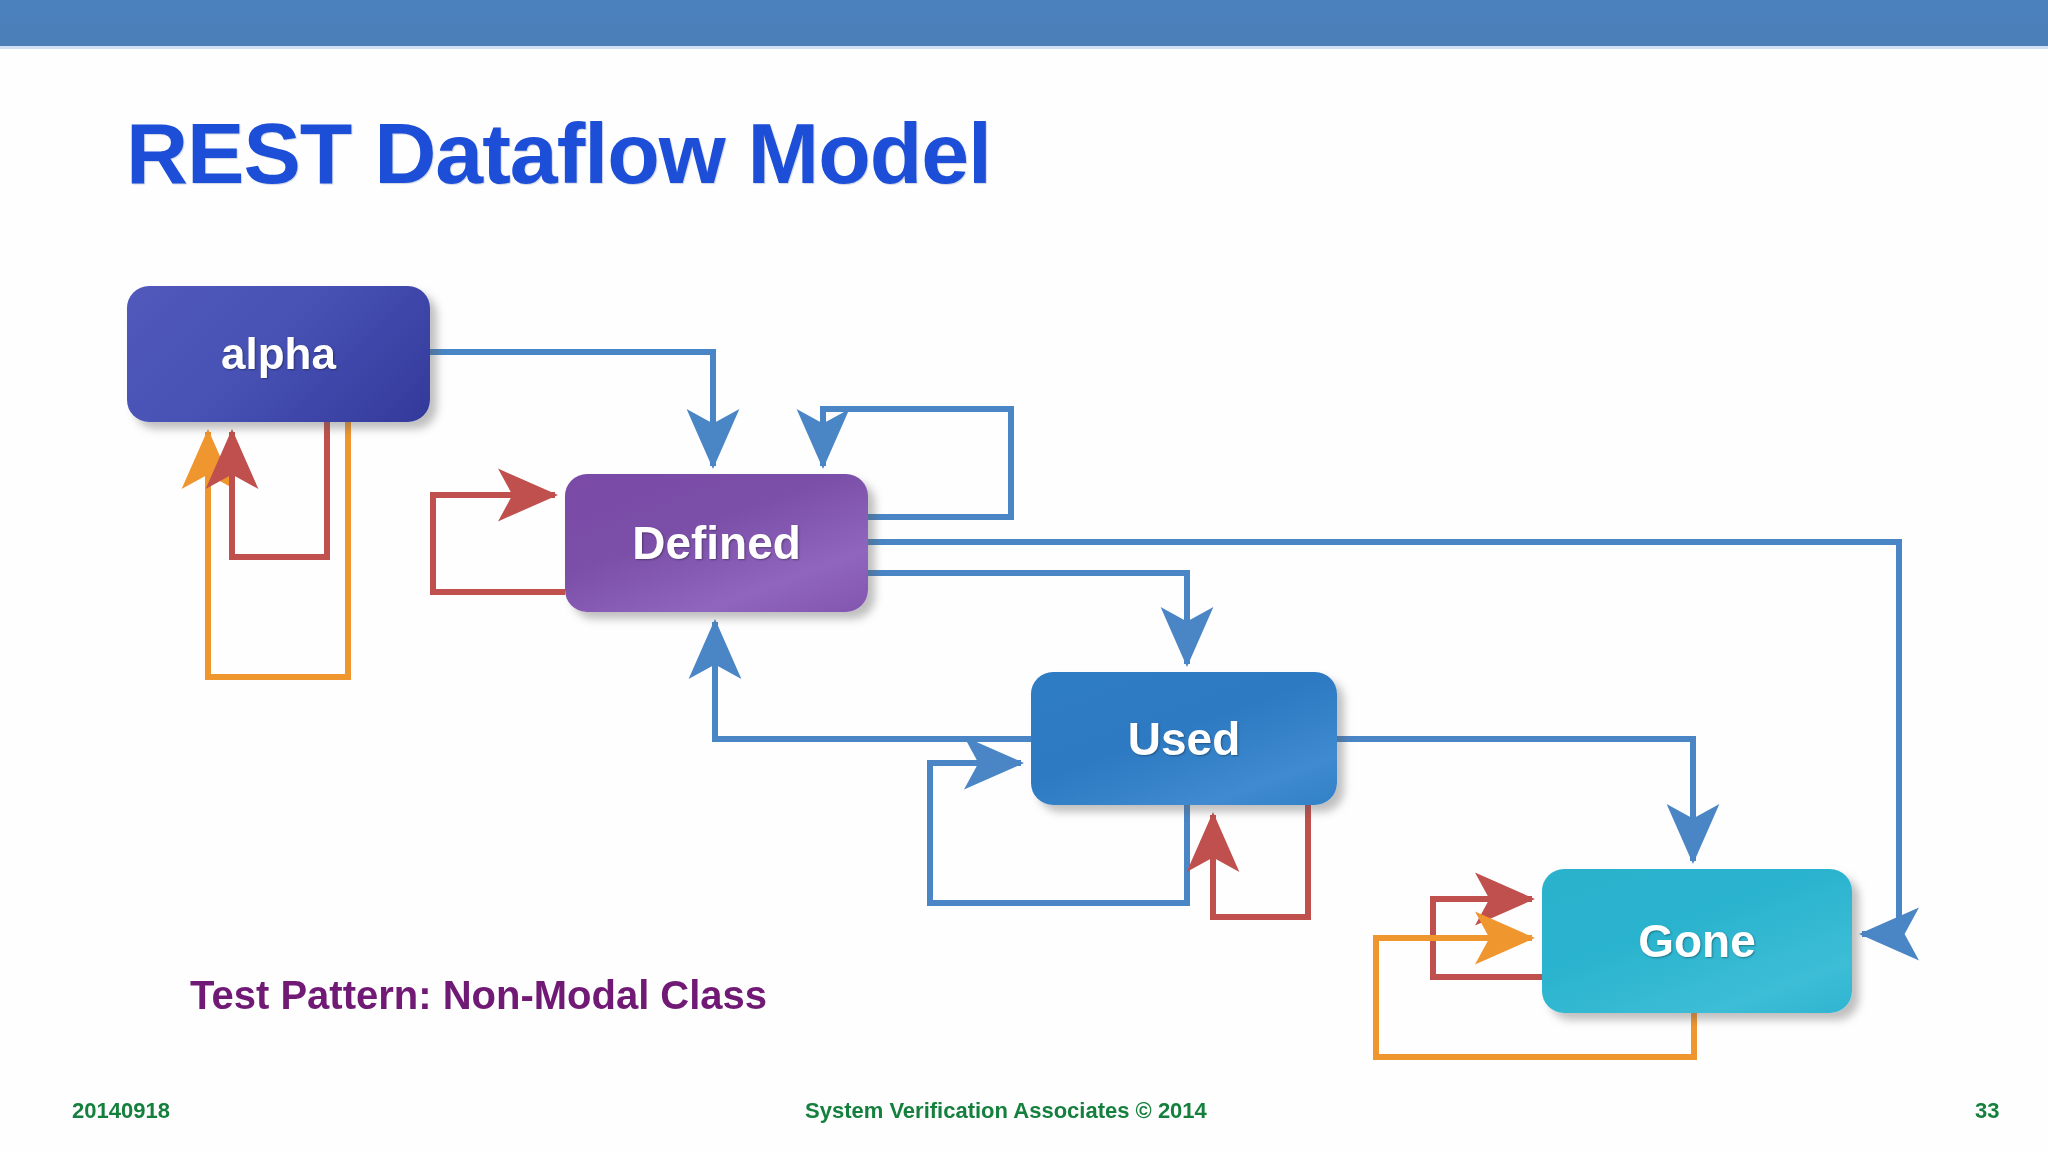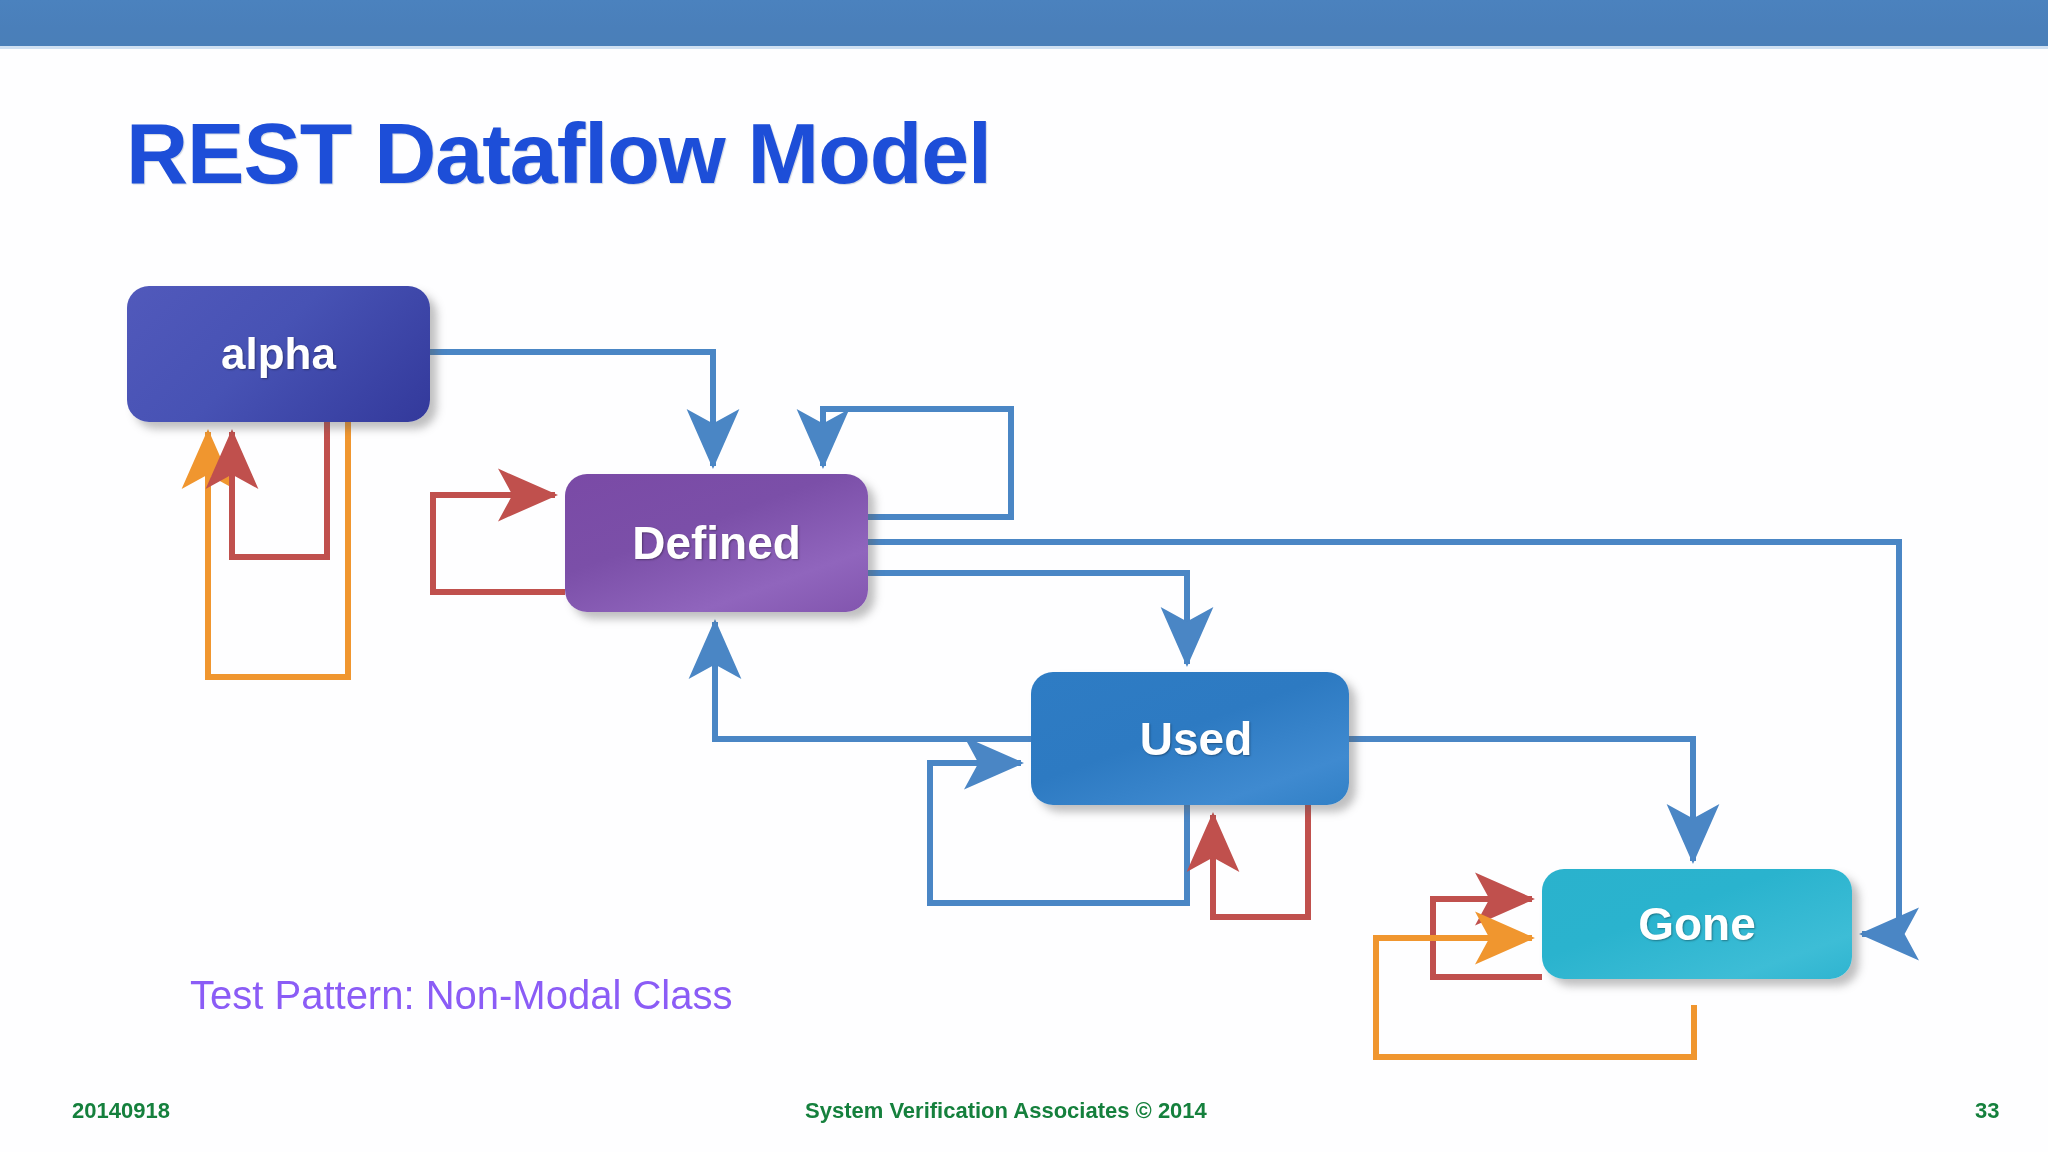--- a/index.html
+++ b/index.html
@@ -39,30 +39,29 @@
   }
   #node-defined{
     left:565px;top:474px;width:303px;height:138px;
     background:linear-gradient(160deg,#7a4aa6 0%,#7b4fa8 40%,#9065bd 75%,#8255ae 100%);
     font-size:46px;
   }
   #node-used{
     left:1031px;top:672px;width:306px;height:133px;
     background:linear-gradient(160deg,#2e7cc4 0%,#2d7ac2 45%,#3f8ad0 80%,#3180c6 100%);
     font-size:46px;
-    padding-left:12px;
   }
   #node-gone{
-    left:1542px;top:869px;width:310px;height:110px;
+    left:1542px;top:869px;width:310px;height:144px;
     background:linear-gradient(160deg,#2ab2cd 0%,#2ab3ce 40%,#3dbdd6 80%,#2fb4d0 100%);
     font-size:46px;
   }
   #caption{
     position:absolute;left:190px;top:973px;
-    font-size:40px;font-weight:normal;color:#8b5cf6;white-space:nowrap;
+    font-size:40px;font-weight:bold;color:#701a75;white-space:nowrap;
   }
   .footer{
     position:absolute;top:1098px;font-size:22px;color:#15803d;
     font-weight:bold;white-space:nowrap;
   }
   #footer-date{left:72px;}
   #footer-center{left:805px;}
   #footer-page{left:1975px;}
   #wires{position:absolute;left:0;top:0;width:2048px;height:1152px;}
 </style>

